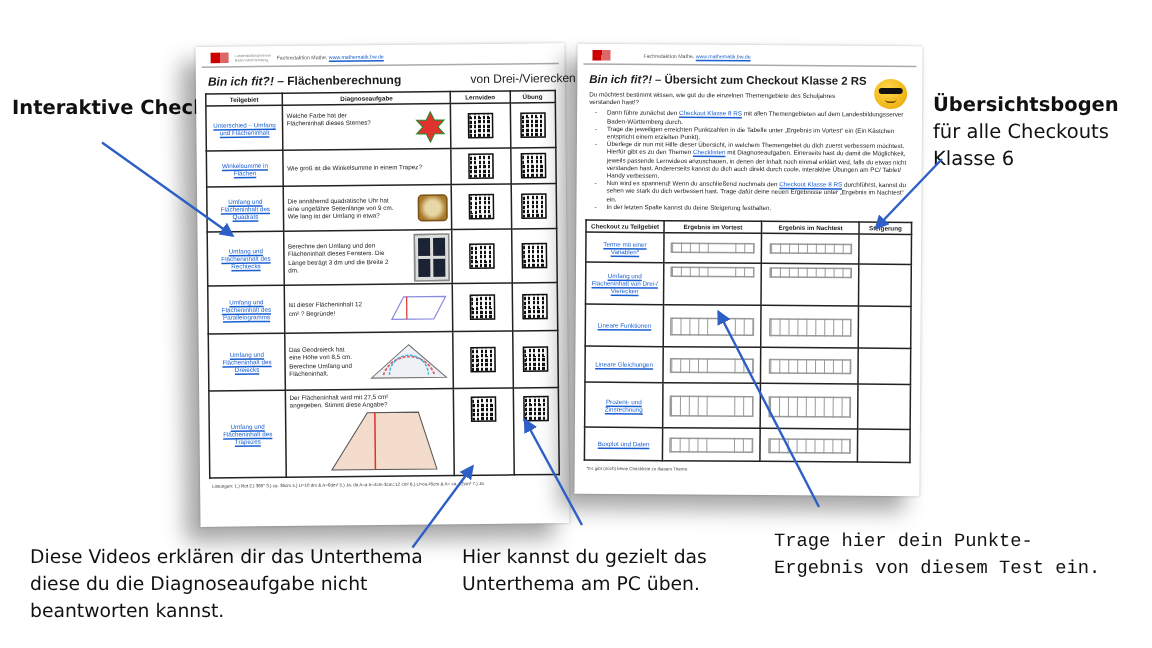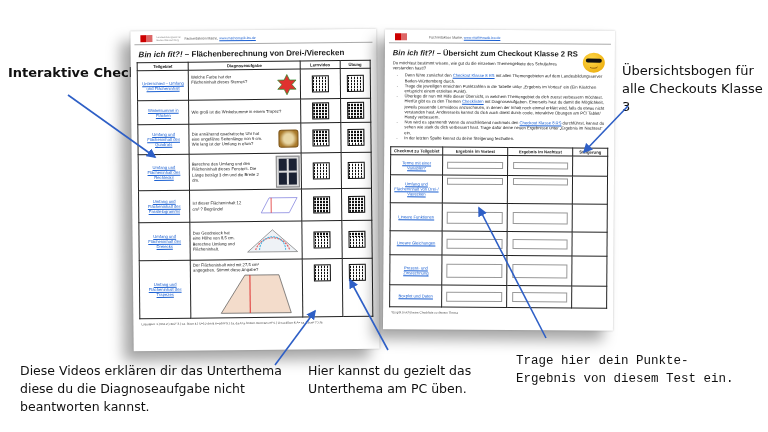--- a/index.html
+++ b/index.html
@@ -1,34 +1,34 @@
 <!DOCTYPE html>
 <html><head>
 <meta charset="utf-8">
 <style>
   * { box-sizing: border-box; margin: 0; padding: 0; }
   html, body { width: 768px; height: 432px; background: #ffffff; overflow: hidden; }
   body { position: relative; font-family: "Liberation Sans", sans-serif; color: #1a1a1a; }
 
   .callout { position: absolute; font-family: "DejaVu Sans", sans-serif; font-size: 12.5px; line-height: 18px; color: #111; }
-  .callout b { font-weight: normal; }
+  .callout b { font-weight: bold; }
 
   .sheet { position: absolute; background: #fff; box-shadow: -10px 10px 14px rgba(0,0,0,0.35), 0 0 2px rgba(0,0,0,0.25); }
   .sheet-left { left: 132px; top: 30px; width: 246px; height: 320px; transform: rotate(-0.6deg); }
   .sheet-right { left: 384px; top: 30px; width: 230px; height: 300px; transform: rotate(0.4deg); }
 
   .sheet-header { display: flex; align-items: center; gap: 4px; padding: 4px 6px 2px; border-bottom: 0.5px solid #aaa; margin: 0 4px; }
   .logo { width: 12px; height: 7px; background: linear-gradient(90deg, #c00 50%, #d66 50%); }
   .logo-txt { font-size: 2.5px; color: #888; width: 24px; line-height: 3px; }
   .header-txt { font-size: 3.5px; color: #555; }
   .header-txt a { color: #1a5fd1; text-decoration: underline; }
 
   .sheet-title { font-size: 8px; font-weight: bold; padding: 5px 8px 3px; white-space: nowrap; }
   .sheet-title i { font-style: italic; text-align: right; }
-  .sheet-title .norm { font-weight: bold; }
+  .sheet-title .norm { font-weight: normal; margin-left: 44px; }
 
   table.ck { border-collapse: collapse; margin: 0 6px; width: calc(100% - 12px); table-layout: fixed; }
   table.ck th { font-size: 4.2px; border: 0.7px solid #222; padding: 1px; font-weight: bold; }
   table.ck td { border: 0.7px solid #222; font-size: 4.2px; padding: 2px; vertical-align: middle; }
   .topic { color: #1a5fd1; text-decoration: underline; text-align: center; line-height: 5px; }
   .task { line-height: 5.2px; position: relative; }
   .qr { width: 15px; height: 15px; margin: 0 auto;
         background:
           repeating-linear-gradient(0deg, transparent 0 2px, rgba(255,255,255,0.8) 2px 3px),
           repeating-linear-gradient(90deg, #111 0 1.5px, #fff 1.5px 3px);
@@ -55,21 +55,21 @@
   .pic { margin-left: auto; }
 
   svg.arrows { position: absolute; left: 0; top: 0; pointer-events: none; }
 </style>
 </head>
 <body>
 
 <div class="callout" style="left:8px; top:64px; font-weight:bold; font-size:13px;">Interaktive Checkliste</div>
 
 <div class="callout" style="left:622px; top:62px; width:146px; font-size:13px;">
-  <b>Übersichtsbogen</b><span> für alle Checkouts Klasse 3</span>
+  <b>Übersichtsbogen</b><span> für alle Checkouts Klasse 6</span>
 </div>
 
 <div class="callout" style="left:20px; top:362px; width:280px;">Diese Videos erklären dir das Unterthema diese du die Diagnoseaufgabe nicht beantworten kannst.</div>
 <div class="callout" style="left:308px; top:362px; width:175px;">Hier kannst du gezielt das Unterthema am PC üben.</div>
 <div class="callout" style="left:516px; top:352px; width:220px;font-family:Liberation Mono, monospace;">Trage hier dein Punkte-Ergebnis von diesem Test ein.</div>
 
 <div class="sheet sheet-left">
   <div class="sheet-header">
     <div class="logo"></div>
     <div class="logo-txt">Landesbildungsserver Baden-Württemberg</div>

